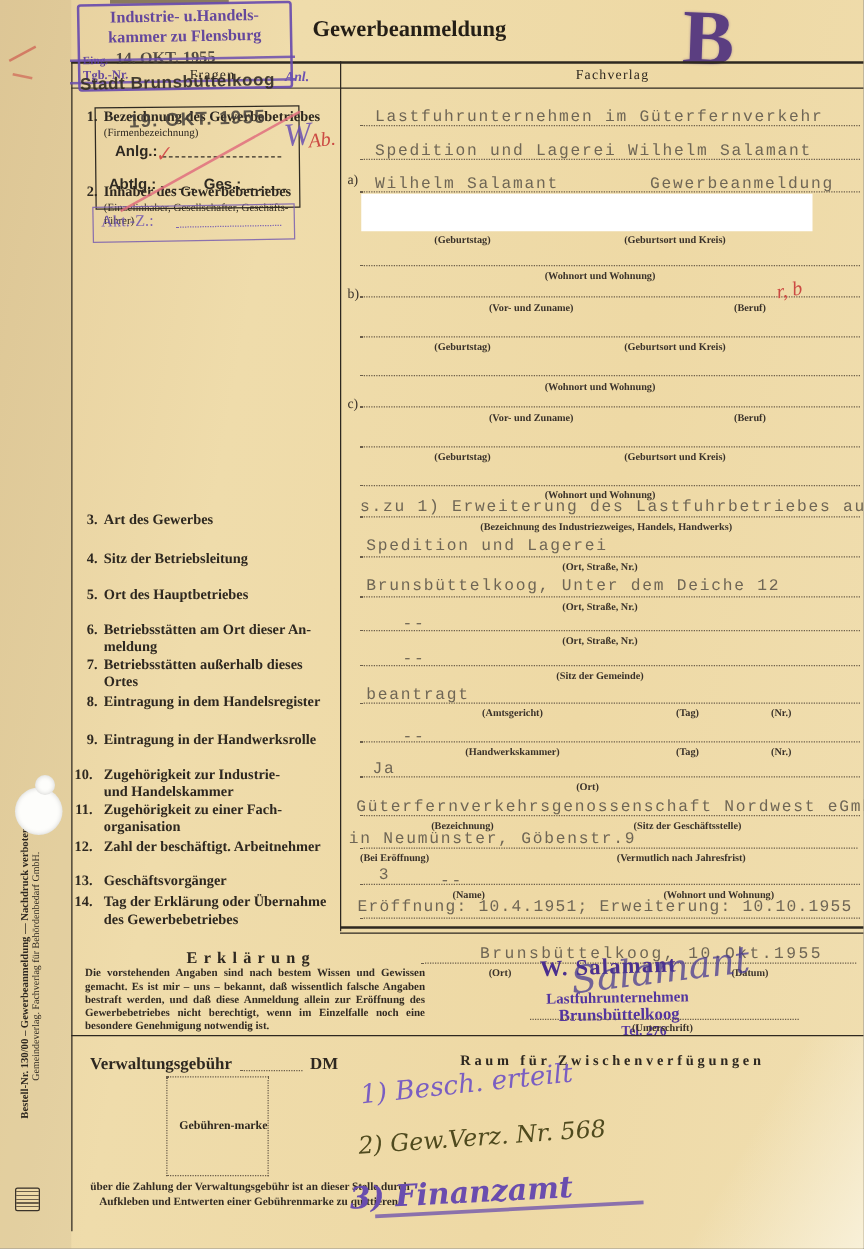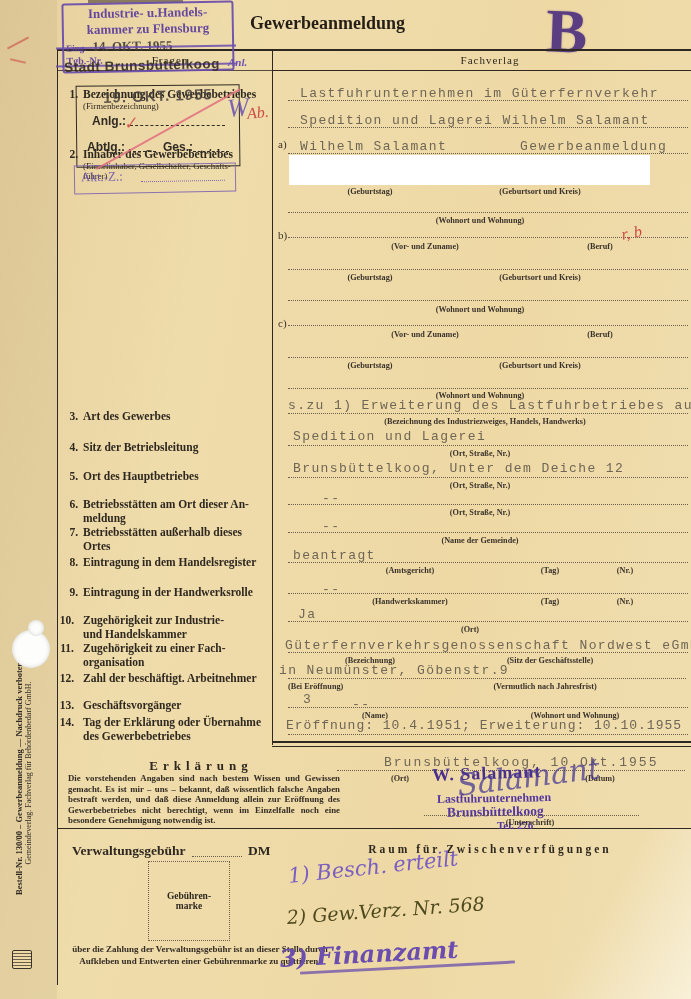--- a/index.html
+++ b/index.html
@@ -167,21 +167,21 @@
   <div class="abs lb" style="left:370px;top:305px;width:220px;">(Wohnort und Wohnung)</div>
   <div class="abs lb" style="left:330px;top:330px;width:190px;">(Vor- und Zuname)</div>
   <div class="abs lb" style="left:555px;top:330px;width:90px;">(Beruf)</div>
   <div class="abs lb" style="left:300px;top:361px;width:140px;">(Geburtstag)</div>
   <div class="abs lb" style="left:455px;top:361px;width:170px;">(Geburtsort und Kreis)</div>
   <div class="abs lb" style="left:370px;top:391px;width:220px;">(Wohnort und Wohnung)</div>
   <div class="abs lb" style="left:295px;top:417px;width:380px;">(Bezeichnung des Industriezweiges, Handels, Handwerks)</div>
   <div class="abs lb" style="left:370px;top:449px;width:220px;">(Ort, Straße, Nr.)</div>
   <div class="abs lb" style="left:370px;top:481px;width:220px;">(Ort, Straße, Nr.)</div>
   <div class="abs lb" style="left:370px;top:508px;width:220px;">(Ort, Straße, Nr.)</div>
-  <div class="abs lb" style="left:370px;top:536px;width:220px;">(Name der Gemeinde)</div>
+  <div class="abs lb" style="left:370px;top:536px;width:220px;">(Sitz der Gemeinde)</div>
   <div class="abs lb" style="left:320px;top:566px;width:180px;">(Amtsgericht)</div>
   <div class="abs lb" style="left:515px;top:566px;width:70px;">(Tag)</div>
   <div class="abs lb" style="left:595px;top:566px;width:60px;">(Nr.)</div>
   <div class="abs lb" style="left:320px;top:597px;width:180px;">(Handwerkskammer)</div>
   <div class="abs lb" style="left:515px;top:597px;width:70px;">(Tag)</div>
   <div class="abs lb" style="left:595px;top:597px;width:60px;">(Nr.)</div>
   <div class="abs lb" style="left:400px;top:625px;width:140px;">(Ort)</div>
   <div class="abs lb" style="left:305px;top:656px;width:130px;">(Bezeichnung)</div>
   <div class="abs lb" style="left:450px;top:656px;width:200px;">(Sitz der Geschäftsstelle)</div>
   <div class="abs lb lbl-left" style="left:288px;top:682px;width:110px;">(Bei Eröffnung)</div>
@@ -202,21 +202,21 @@
   <div class="abs sigstamp" style="left:447px;top:804px;font-size:13.5px;transform:rotate(-1deg);">Brunsbüttelkoog</div>
   <div class="abs sigstamp" style="left:497px;top:819px;font-size:11px;">Tel. 276</div>
   <div class="abs hand" style="left:455px;top:768px;font-size:30px;color:#483a92;transform:rotate(-7deg);opacity:.75;font-family:'DejaVu Serif',serif;">Salamant</div>
   <div class="abs dl" style="left:424px;top:815px;width:215px;"></div>
   <div class="abs lb" style="left:455px;top:818px;width:150px;">(Unterschrift)</div>
 
   <div class="abs" style="left:72px;top:843px;font-size:13.5px;font-weight:bold;">Verwaltungsgebühr</div>
   <div class="abs dl" style="left:192px;top:856px;width:50px;"></div>
   <div class="abs" style="left:248px;top:843px;font-size:13.5px;font-weight:bold;">DM</div>
 
-  <div class="abs" style="left:148px;top:861px;width:80px;height:78px;border:1.5px dotted #6b5e4a;display:flex;flex-direction:column;align-items:center;justify-content:center;">
+  <div class="abs" style="left:133px;top:861px;width:80px;height:78px;border:1.5px dotted #6b5e4a;display:flex;flex-direction:row;align-items:center;justify-content:flex-end;">
     <span style="font-size:9.5px;font-weight:bold;">Gebühren-</span>
     <span style="font-size:9.5px;font-weight:bold;">marke</span>
   </div>
   <div class="abs" style="left:62px;top:943px;width:276px;font-size:9px;line-height:1.35;text-align:center;font-weight:bold;color:#332c24;">über die Zahlung der Verwaltungsgebühr ist an dieser Stelle durch Aufkleben und Entwerten einer Gebührenmarke zu quittieren.</div>
 
   <div class="abs" style="left:340px;top:843px;width:300px;text-align:center;font-weight:bold;font-size:11.5px;letter-spacing:3px;">Raum für Zwischenverfügungen</div>
   <div class="abs hand" style="left:287px;top:864px;font-size:21px;color:#7a5ec2;transform:rotate(-6deg);font-family:'DejaVu Serif',serif;">1) Besch. erteilt</div>
   <div class="abs hand" style="left:286px;top:906px;font-size:19px;color:#4f4a1e;transform:rotate(-4deg);font-family:'DejaVu Serif',serif;">2) Gew.Verz. Nr. 568</div>
   <div class="abs hand" style="left:279px;top:944px;font-size:24px;color:#6a4dae;font-weight:bold;transform:rotate(-3deg);font-family:'DejaVu Serif',serif;">3) Finanzamt</div>
   <div class="abs" style="left:300px;top:966px;width:215px;height:3px;background:#6a4dae;opacity:.75;transform:rotate(-3deg);"></div>

